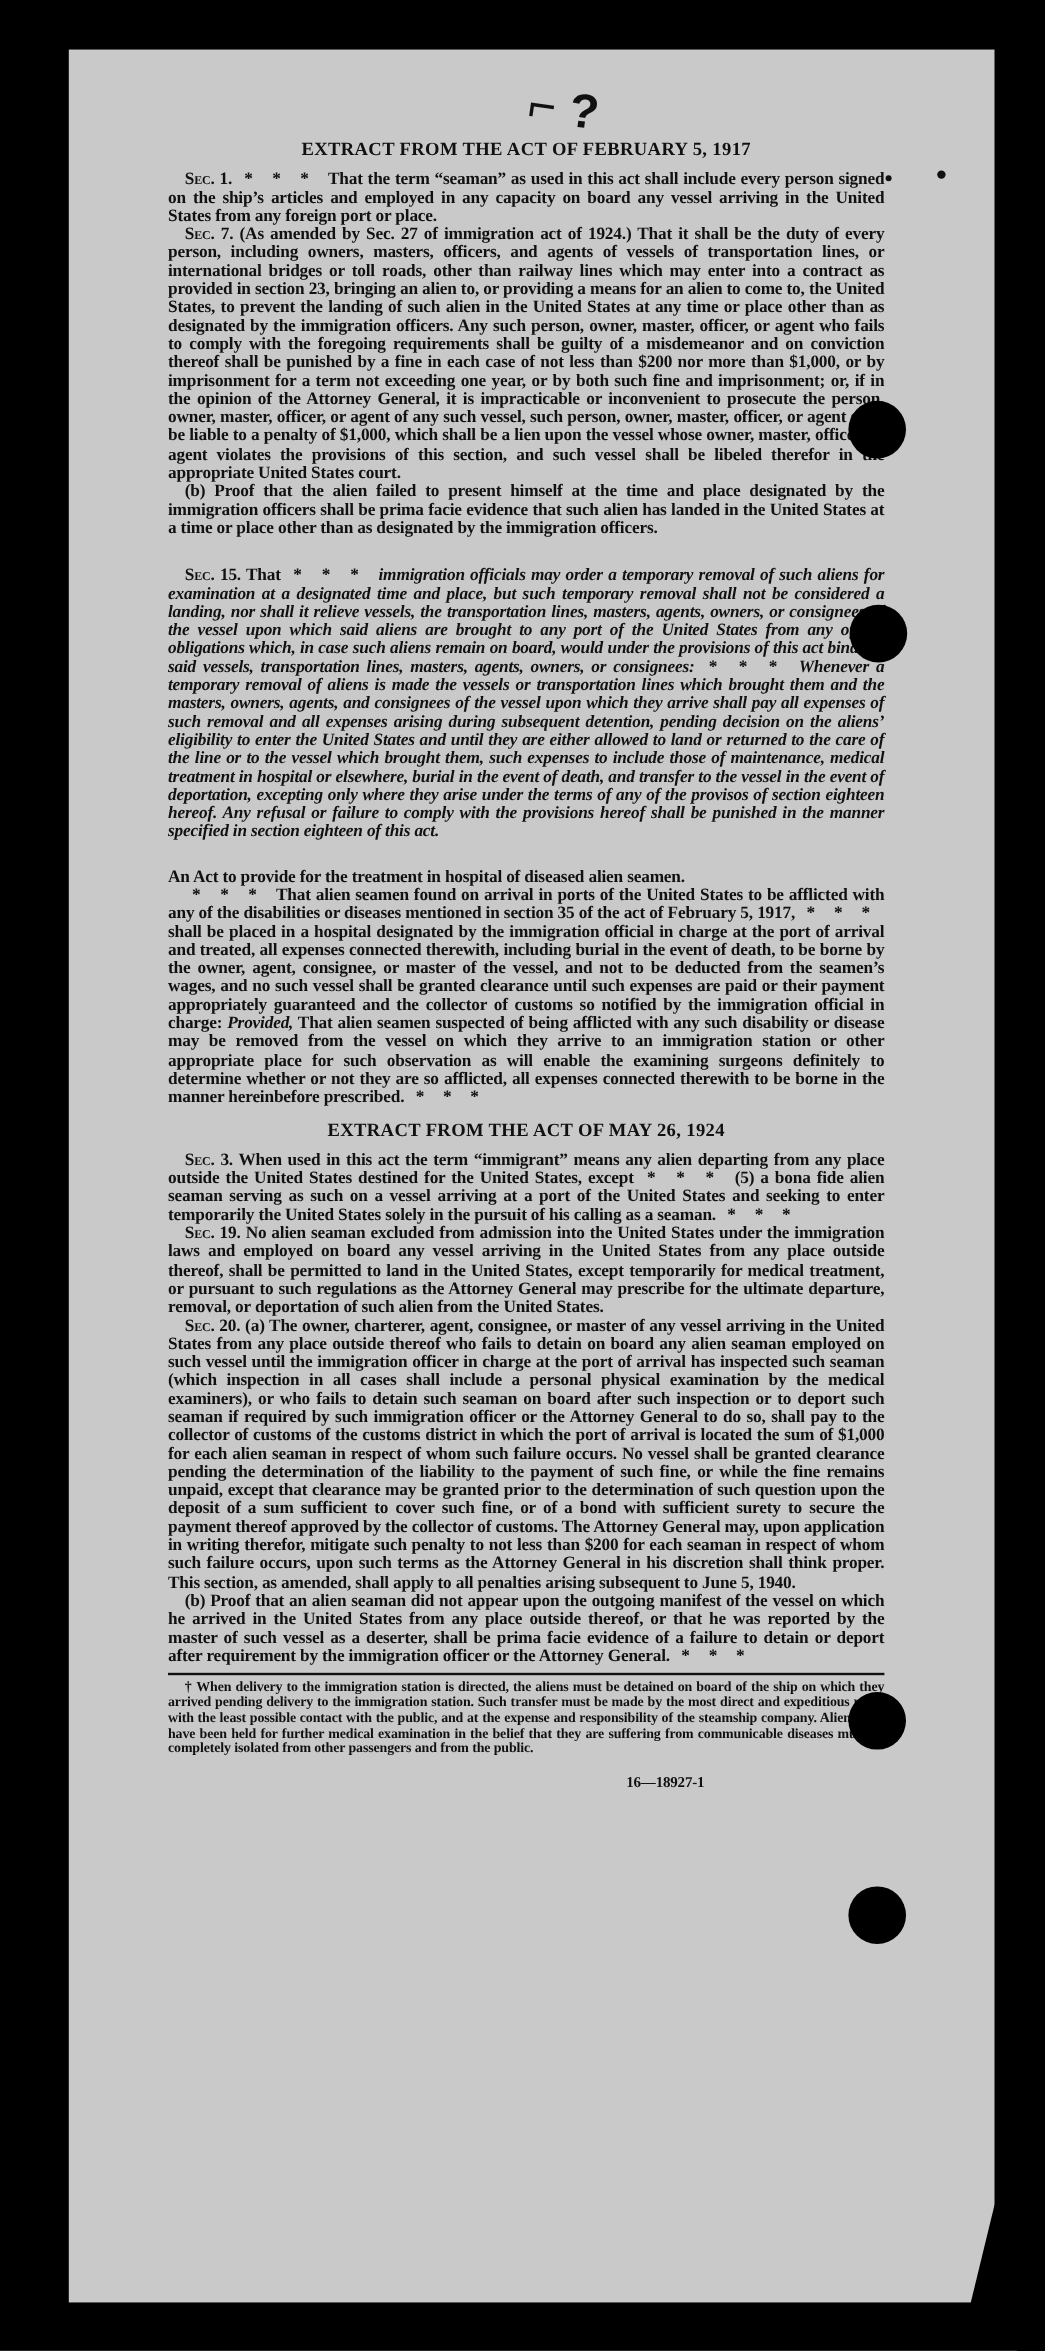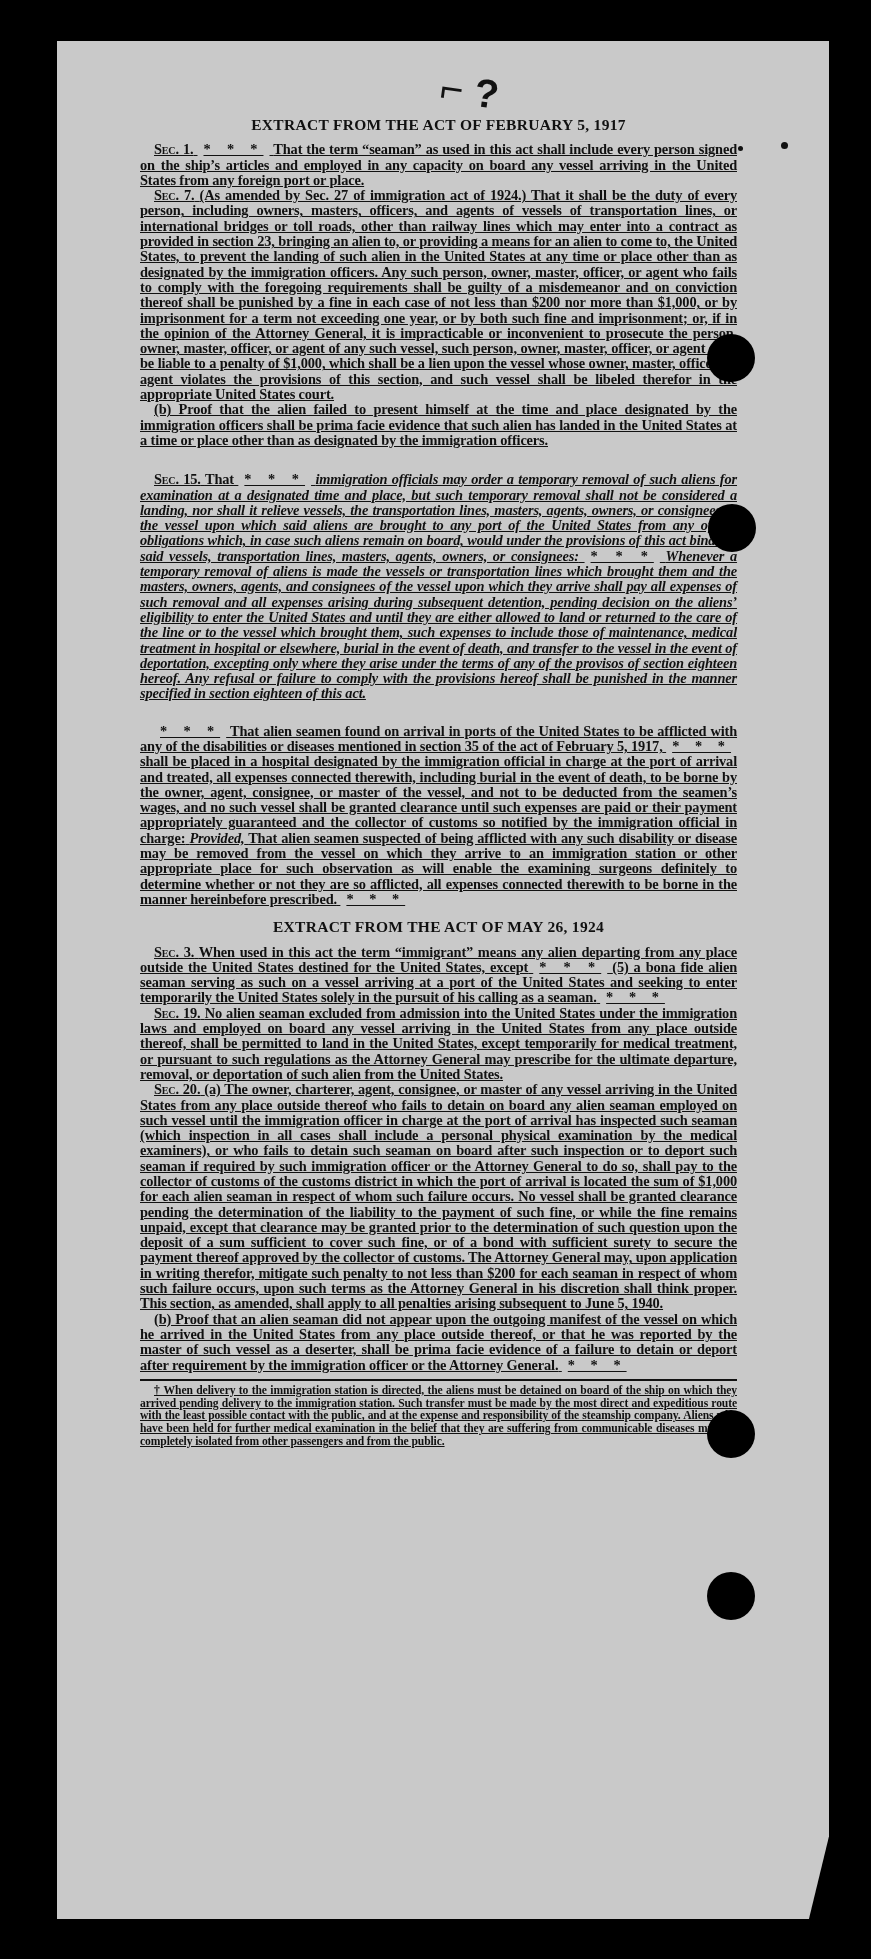--- a/index.html
+++ b/index.html
@@ -25,21 +25,21 @@
     transform: rotate(8deg); font-weight: bold;
   }
   h2 {
     font-family: "Liberation Serif", serif; font-weight: bold;
     font-size: 15.5px; text-align: center; margin: 0; letter-spacing: 0.3px;
   }
   h3 {
     font-family: "Liberation Serif", serif; font-weight: bold;
     font-size: 14px; text-align: center; margin: 0;
   }
-  p { margin: 0; text-indent: 14px; text-decoration: underline; }
+  p { margin: 0; text-indent: 14px; }
   p.noindent { text-indent: 0; }
   .sc { font-variant: small-caps; }
   .it { font-style: italic; }
   .stars { letter-spacing: 6px; margin: 0 6px; }
   .rule { border-top: 2px solid #111; margin: 6px 0 4px 0; }
   .foot {
     font-size: 11.6px; line-height: 12.8px; letter-spacing: -0.1px;
   }
   .formno { text-align: right; padding-right: 150px; font-size: 12.5px; margin-top: 14px; }
   .hole {
@@ -74,20 +74,21 @@
       <span class="sc">Sec. 15.</span>
       <span>That</span>
       <span class="stars">* * *</span>
       <span class="it">immigration officials may order a temporary removal of such aliens for examination at a designated time and place, but such temporary removal shall not be considered a landing, nor shall it relieve vessels, the transportation lines, masters, agents, owners, or consignees of the vessel upon which said aliens are brought to any port of the United States from any of the obligations which, in case such aliens remain on board, would under the provisions of this act bind the said vessels, transportation lines, masters, agents, owners, or consignees:</span>
       <span class="stars">* * *</span>
       <span class="it">Whenever a temporary removal of aliens is made the vessels or transportation lines which brought them and the masters, owners, agents, and consignees of the vessel upon which they arrive shall pay all expenses of such removal and all expenses arising during subsequent detention, pending decision on the aliens’ eligibility to enter the United States and until they are either allowed to land or returned to the care of the line or to the vessel which brought them, such expenses to include those of maintenance, medical treatment in hospital or elsewhere, burial in the event of death, and transfer to the vessel in the event of deportation, excepting only where they arise under the terms of any of the provisos of section eighteen hereof. Any refusal or failure to comply with the provisions hereof shall be punished in the manner specified in section eighteen of this act.</span>
     </p>
 
     <div style="height:12px"></div>
     <div style="height:10px"></div>
+    <p class="noindent">An Act to provide for the treatment in hospital of diseased alien seamen.</p>
     <p>
       <span class="stars">* * *</span>
       <span>That alien seamen found on arrival in ports of the United States to be afflicted with any of the disabilities or diseases mentioned in section 35 of the act of February 5, 1917,</span>
       <span class="stars">* * *</span>
       <span>shall be placed in a hospital designated by the immigration official in charge at the port of arrival and treated, all expenses connected therewith, including burial in the event of death, to be borne by the owner, agent, consignee, or master of the vessel, and not to be deducted from the seamen’s wages, and no such vessel shall be granted clearance until such expenses are paid or their payment appropriately guaranteed and the collector of customs so notified by the immigration official in charge:</span>
       <span class="it">Provided,</span>
       <span>That alien seamen suspected of being afflicted with any such disability or disease may be removed from the vessel on which they arrive to an immigration station or other appropriate place for such observation as will enable the examining surgeons definitely to determine whether or not they are so afflicted, all expenses connected therewith to be borne in the manner hereinbefore prescribed.</span>
       <span class="stars">* * *</span>
     </p>
 
@@ -109,20 +110,21 @@
       <span class="sc">Sec. 20.</span>
       <span>(a) The owner, charterer, agent, consignee, or master of any vessel arriving in the United States from any place outside thereof who fails to detain on board any alien seaman employed on such vessel until the immigration officer in charge at the port of arrival has inspected such seaman (which inspection in all cases shall include a personal physical examination by the medical examiners), or who fails to detain such seaman on board after such inspection or to deport such seaman if required by such immigration officer or the Attorney General to do so, shall pay to the collector of customs of the customs district in which the port of arrival is located the sum of $1,000 for each alien seaman in respect of whom such failure occurs. No vessel shall be granted clearance pending the determination of the liability to the payment of such fine, or while the fine remains unpaid, except that clearance may be granted prior to the determination of such question upon the deposit of a sum sufficient to cover such fine, or of a bond with sufficient surety to secure the payment thereof approved by the collector of customs. The Attorney General may, upon application in writing therefor, mitigate such penalty to not less than $200 for each seaman in respect of whom such failure occurs, upon such terms as the Attorney General in his discretion shall think proper. This section, as amended, shall apply to all penalties arising subsequent to June 5, 1940.</span>
     </p>
     <p>
       <span>(b) Proof that an alien seaman did not appear upon the outgoing manifest of the vessel on which he arrived in the United States from any place outside thereof, or that he was reported by the master of such vessel as a deserter, shall be prima facie evidence of a failure to detain or deport after requirement by the immigration officer or the Attorney General.</span>
       <span class="stars">* * *</span>
     </p>
 
     <div class="rule"></div>
     <p class="foot">† When delivery to the immigration station is directed, the aliens must be detained on board of the ship on which they arrived pending delivery to the immigration station. Such transfer must be made by the most direct and expeditious route with the least possible contact with the public, and at the expense and responsibility of the steamship company. Aliens who have been held for further medical examination in the belief that they are suffering from communicable diseases must be completely isolated from other passengers and from the public.</p>
+    <div class="formno">16—18927-1</div>
   </div>
 
   <div class="hole" style="left:650px; top:293px;"></div>
   <div class="hole" style="left:651px; top:463px;"></div>
   <div class="hole" style="left:650px; top:1369px;"></div>
   <div class="hole" style="left:650px; top:1531px;"></div>
   <div class="speck" style="left:724px; top:101px;"></div>
   <div class="speck" style="left:681px; top:105px; width:5px; height:5px;"></div>
 </div>
 

